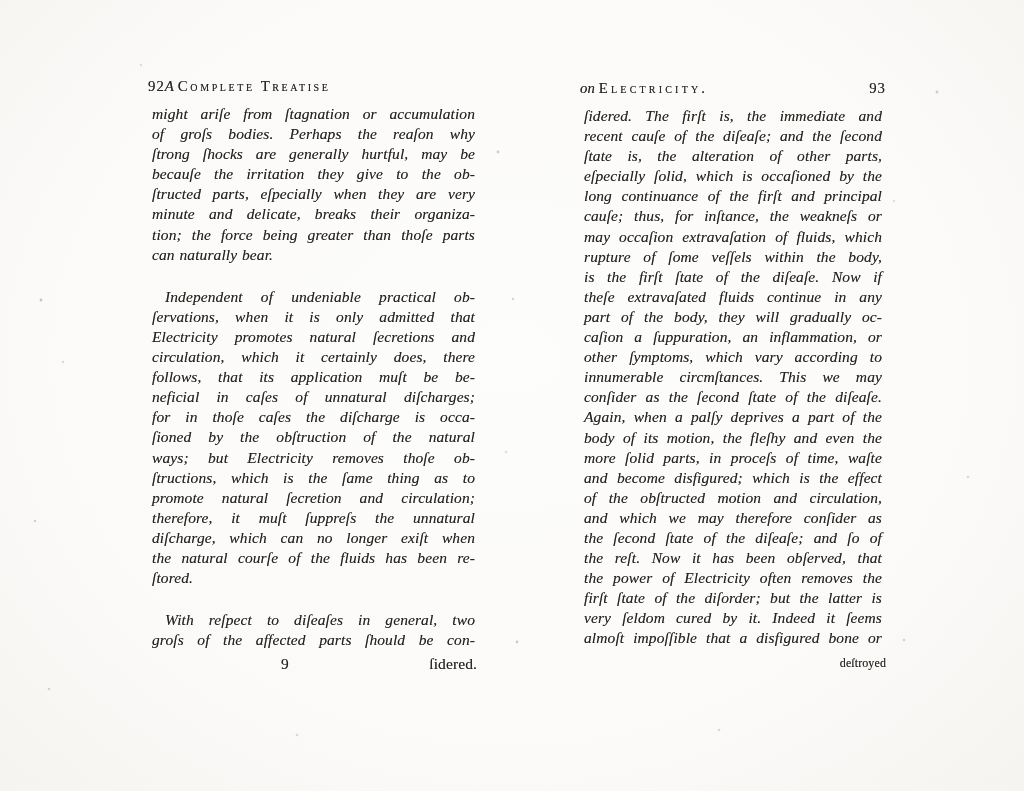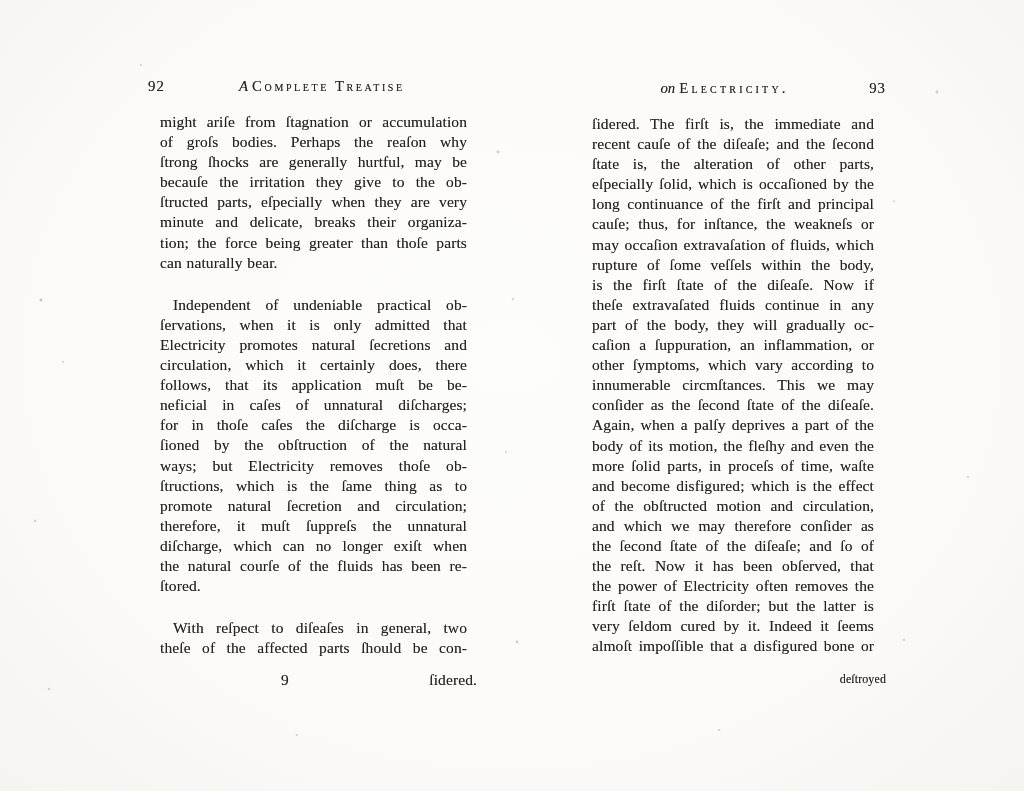--- a/index.html
+++ b/index.html
@@ -41,33 +41,33 @@
   .page-right { left: 580px; top: 80px;  width: 306px; }
 
   .running-head {
     display: flex; align-items: baseline;
     height: 22px;
     font-size: 14.8px;
     white-space: nowrap;
     text-shadow: 0 0 0.5px rgba(45,40,34,.55);
   }
   .folio { letter-spacing: 1px; }
-  .head-title { flex: 1; text-align: center; }
+  .head-title { flex: 1; text-align: left; }
   .head-lead { font-style: italic; margin-right: 4px; }
   .smallcaps { font-variant: small-caps; }
   .sc-left  { letter-spacing: 2.6px; }
   .sc-right { letter-spacing: 3.2px; }
 
   .body-text {
     font-size: 15.5px;
     line-height: 20.1px;
     letter-spacing: 0.1px;
     text-shadow: 0 0 0.55px rgba(48,42,36,.5);
   }
-  .para { margin: 12px; }
+  .para { margin: 4px; font-style: italic; }
   .para + .para { margin-top: 22px; }
   .line { text-align: justify; text-align-last: justify; word-spacing: 0.8px; }
   .line.last { text-align-last: left; }
   .para.indented .line:first-child { text-indent: 13px; }
 
   .direction-row {
     position: relative;
     height: 20.1px;
     font-size: 15.5px;
     text-shadow: 0 0 0.55px rgba(48,42,36,.5);
@@ -115,21 +115,21 @@
           <div class="line">ways; but Electricity removes thoſe ob-</div>
           <div class="line">ſtructions, which is the ſame thing as to</div>
           <div class="line">promote natural ſecretion and circulation;</div>
           <div class="line">therefore, it muſt ſuppreſs the unnatural</div>
           <div class="line">diſcharge, which can no longer exiſt when</div>
           <div class="line">the natural courſe of the fluids has been re-</div>
           <div class="line last">ſtored.</div>
         </div>
       <div class="para indented">
           <div class="line">With reſpect to diſeaſes in general, two</div>
-          <div class="line">theſe of the affected parts ſhould be con-</div>
+          <div class="line">groſs of the affected parts ſhould be con-</div>
         </div>
       <div class="direction-row">
         <span class="signature-mark">9</span>
         <span class="catchword">ſidered.</span>
       </div>
     </div>
   </div>
 
   <div class="page page-right">
     <div class="running-head">

